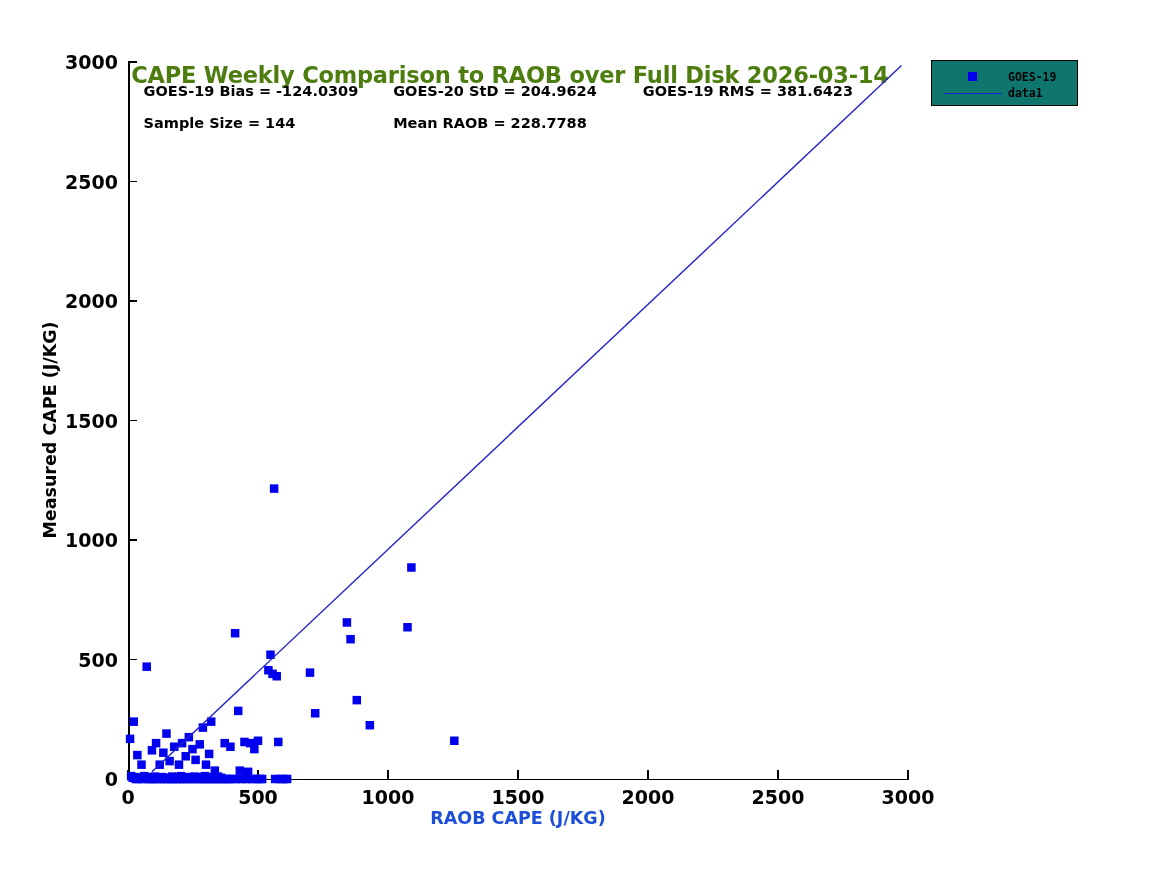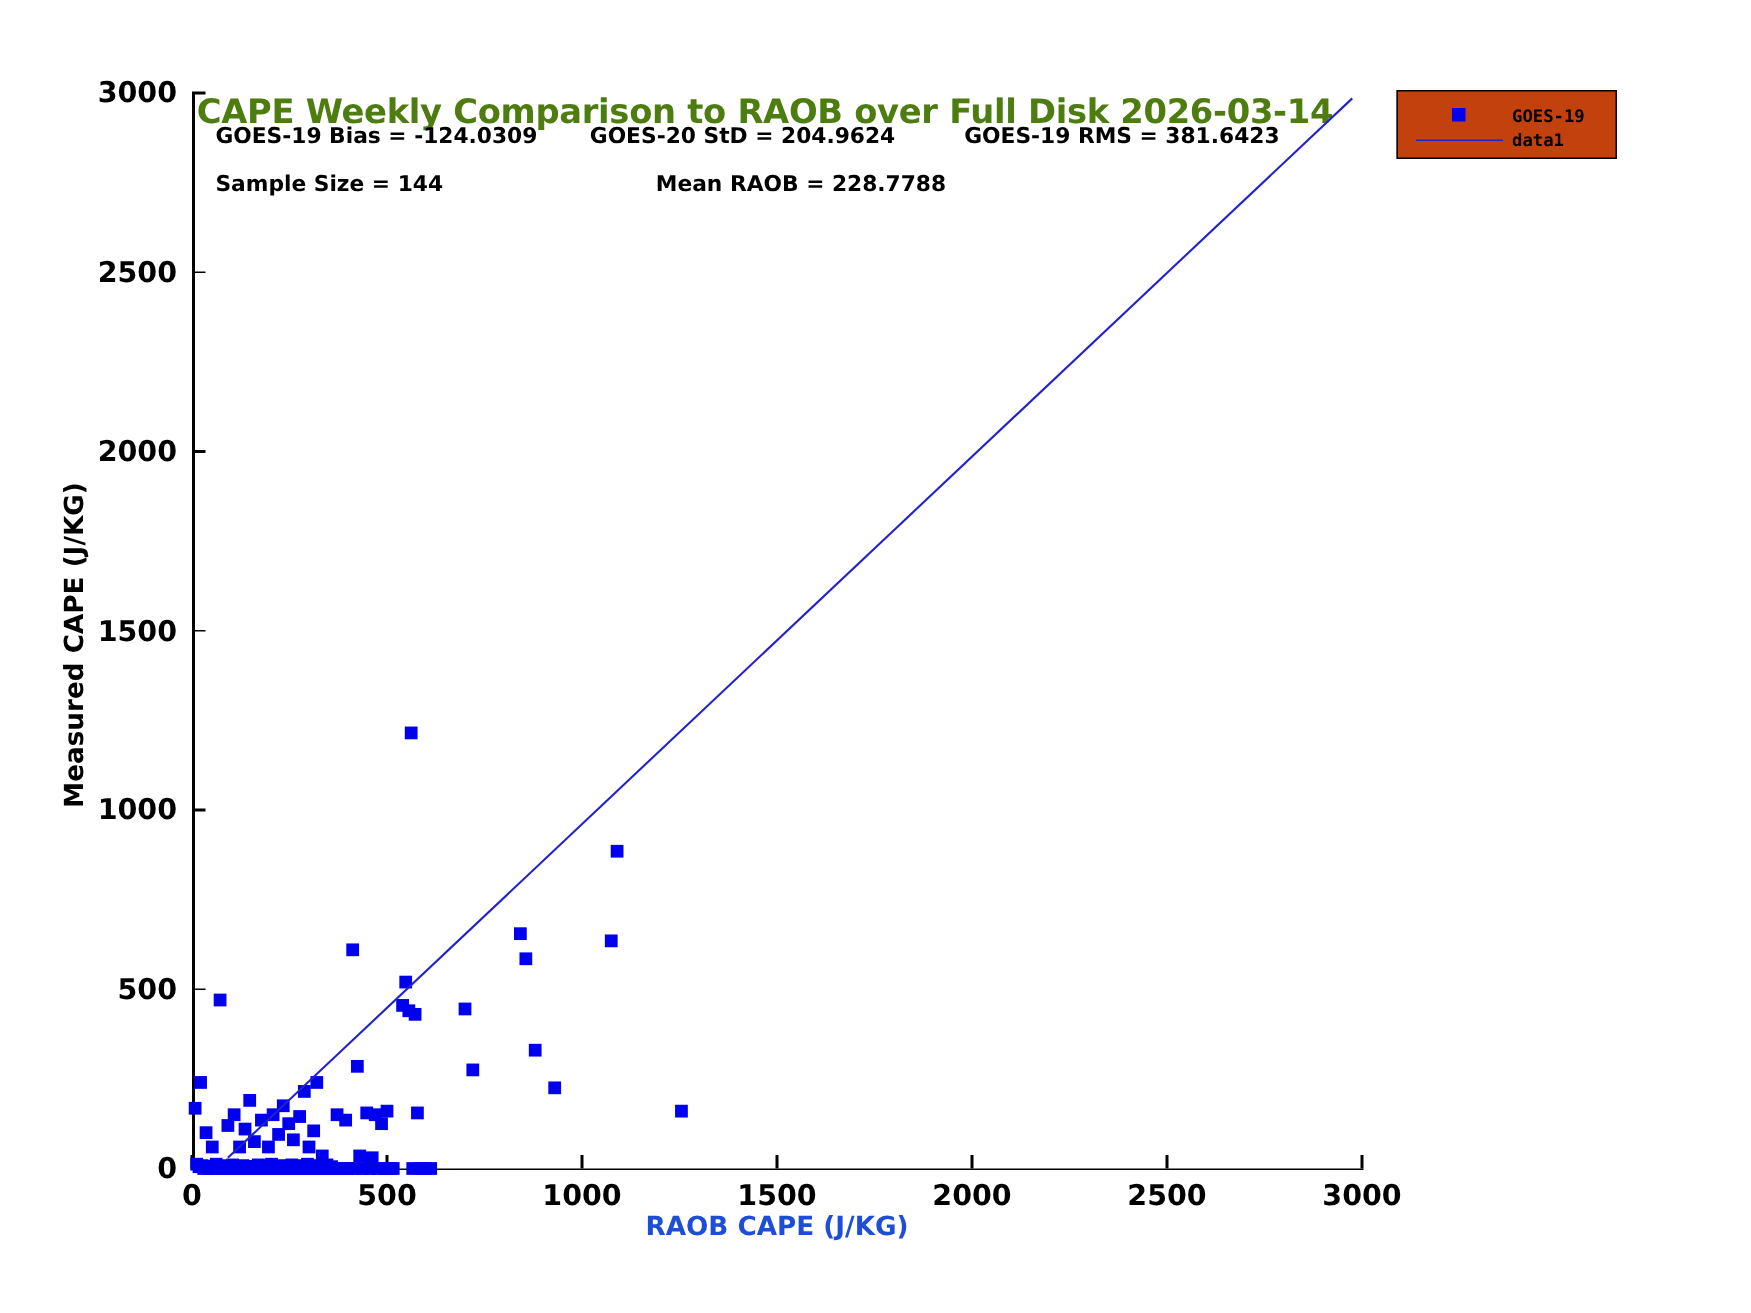--- a/index.html
+++ b/index.html
@@ -52,21 +52,21 @@
     position:absolute;font-size:14.5px;font-weight:bold;color:#000;
     white-space:nowrap;
   }
 
   
   #data-svg{position:absolute;left:0;top:0;width:780px;height:717px;overflow:visible;}
 
   
   #legend{
     position:absolute;left:931px;top:60px;width:145px;height:44px;
-    border:1.4px solid #000;background:#c2410c;
+    border:1.4px solid #000;background:#0f766e;
   }
   #legend-marker-square{
     position:absolute;left:36px;top:11px;width:9px;height:9px;background:#0000ee;
   }
   #legend-line-sample{
     position:absolute;left:12px;top:31.5px;width:58px;height:1.4px;background:#2222cc;
   }
   .legend-text{
     position:absolute;left:76px;font-family:"DejaVu Sans Mono","Liberation Mono",monospace;
     font-size:11.5px;font-weight:bold;color:#000;white-space:nowrap;
@@ -242,21 +242,21 @@
   </div>
 
   <div id="xaxis-title">RAOB CAPE (J/KG)</div>
   <div id="yaxis-title">Measured CAPE (J/KG)</div>
 
   <div id="stats-layer">
       <div class="stat" style="left: 143.6px; top: 82.68px; text-align: right;">GOES-19 Bias = -124.0309</div>
       <div class="stat" style="left: 393.2px; top: 82.68px;">GOES-20 StD = 204.9624</div>
       <div class="stat" style="left: 642.8px; top: 82.68px;">GOES-19 RMS = 381.6423</div>
       <div class="stat" style="left: 143.6px; top: 114.945px;">Sample Size = 144</div>
-      <div class="stat" style="left: 393.2px; top: 114.945px; margin-left: 44px;">Mean RAOB = 228.7788</div>
+      <div class="stat" style="left: 393.2px; top: 114.945px;">Mean RAOB = 228.7788</div>
     </div>
 
   <div id="legend">
     <div id="legend-marker-square"></div>
     <div id="legend-line-sample"></div>
     <div class="legend-text" style="top:9px">GOES-19</div>
     <div class="legend-text" style="top:25px">data1</div>
   </div>
 
 </div>

